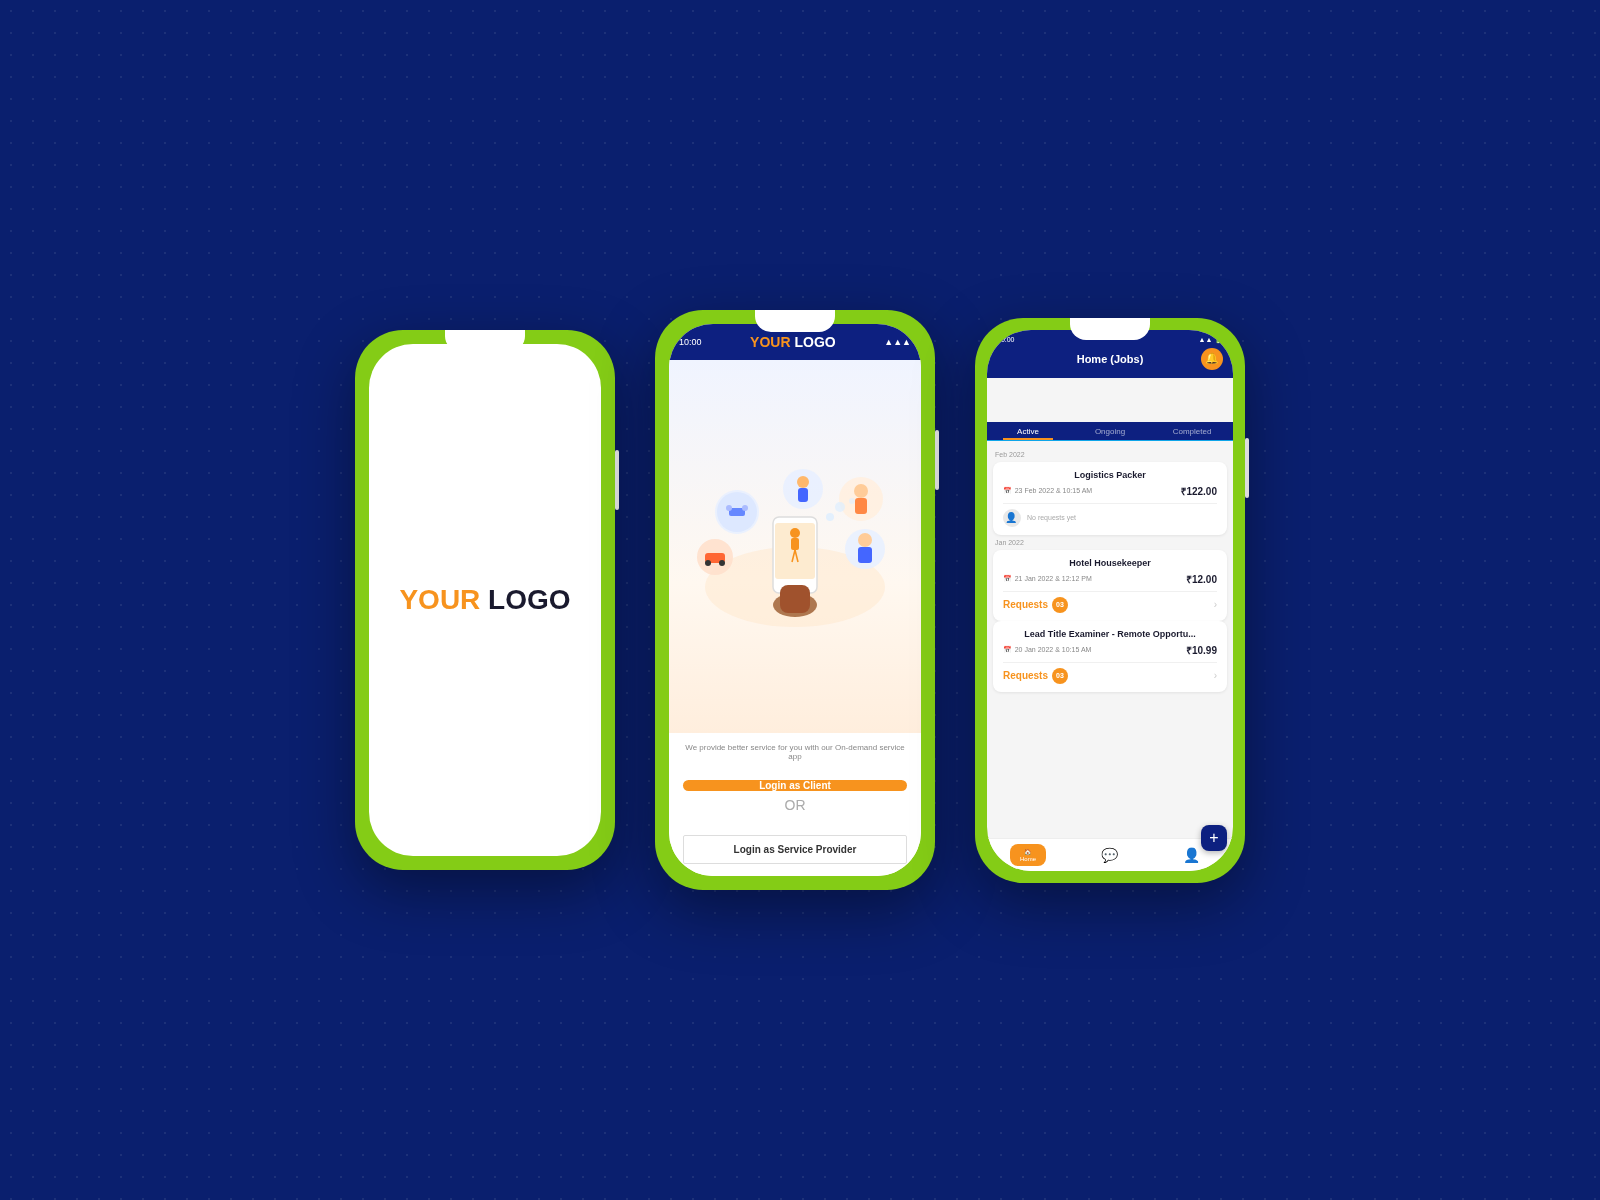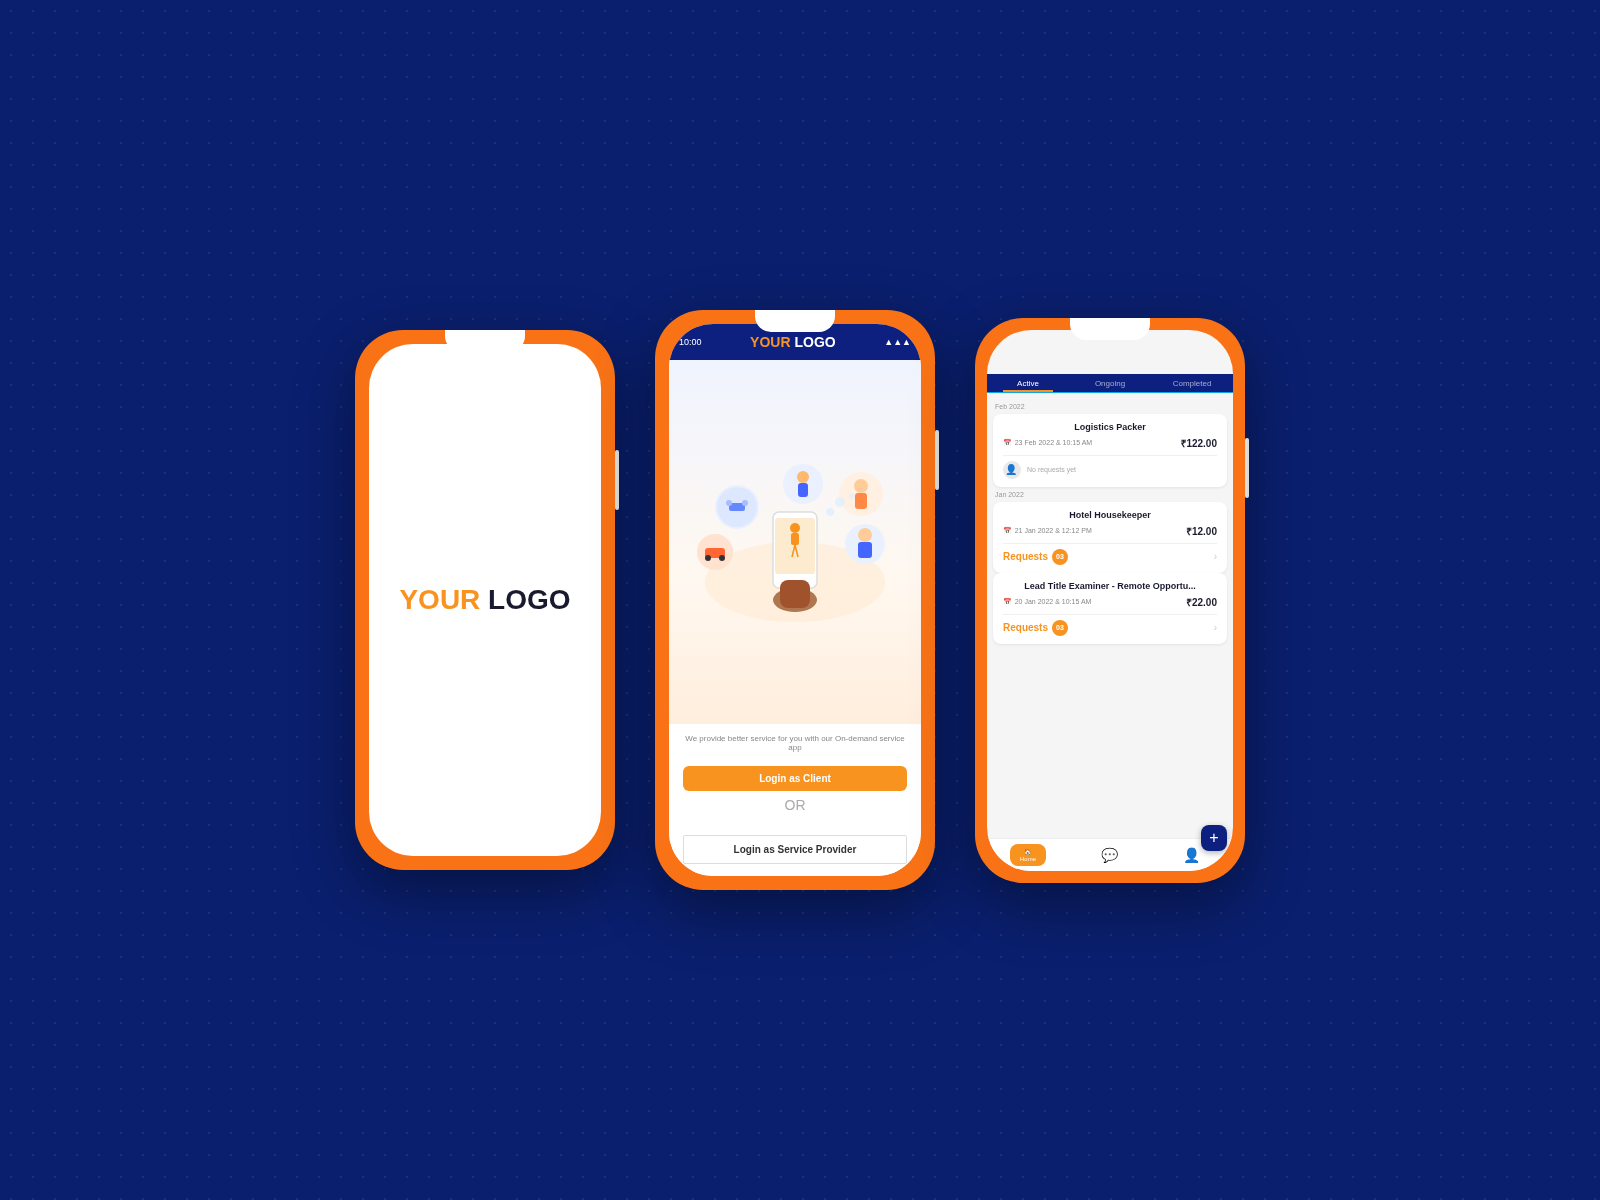--- a/index.html
+++ b/index.html
@@ -29,21 +29,21 @@
       display: flex;
       align-items: center;
       justify-content: center;
       gap: 40px;
       position: relative;
       z-index: 1;
     }
 
     
     .phone {
-      background: #f97316;
+      background: #84cc16;
       border-radius: 48px;
       position: relative;
       box-shadow: 0 20px 60px rgba(0,0,0,0.4);
     }
 
     
     .phone::before {
       content: '';
       position: absolute;
       top: 0;
@@ -163,21 +163,21 @@
       text-align: center;
       margin-bottom: 14px;
     }
 
     .btn-orange {
       width: 100%;
       background: #f7931e;
       color: white;
       border: none;
       border-radius: 6px;
-      padding: 7px;
+      padding: 0;
       font-size: 10px;
       font-weight: 600;
       cursor: pointer;
       margin-bottom: 6px;
     }
 
     .btn-divider {
       text-align: center;
       font-size: 14px;
       color: #aaa;
@@ -533,20 +533,31 @@
         <button class="btn-orange">Login as Client</button>
         <div class="btn-divider">OR</div>
         <button class="btn-outline">Login as Service Provider</button>
       </div>
     </div>
   </div>
 
   <div class="phone phone-3">
     <div class="phone-inner">
 
+      <div class="phone3-header">
+        <div class="phone3-status-bar">
+          <span>10:00</span>
+          <span>▲▲ 🔋</span>
+        </div>
+        <div class="phone3-title-row">
+          <div style="width:22px;"></div>
+          <div class="phone3-title">Home (Jobs)</div>
+          <div class="notif-bell">🔔</div>
+        </div>
+      </div>
 
       <div class="phone3-tabs">
         <div class="phone3-tab active">
           <span>Active</span>
         </div>
         <div class="phone3-tab">
           <span>Ongoing</span>
         </div>
         <div class="phone3-tab">
           <span>Completed</span>
@@ -594,21 +605,21 @@
           </div>
         </div>
 
         <div class="job-card">
           <div class="job-card-title">Lead Title Examiner - Remote Opportu...</div>
           <div class="job-card-date-row">
             <div class="job-card-date">
               <span>📅</span>
               <span>20 Jan 2022 &amp; 10:15 AM</span>
             </div>
-            <div class="job-card-price">₹22.00</div>
+            <div class="job-card-price">₹10.99</div>
           </div>
           <div class="job-card-divider"></div>
           <div class="requests-row">
             <div class="requests-row-inner">
               <span class="requests-label">Requests</span>
               <div class="requests-badge">03</div>
             </div>
             <span class="chevron-right">›</span>
           </div>
         </div>

